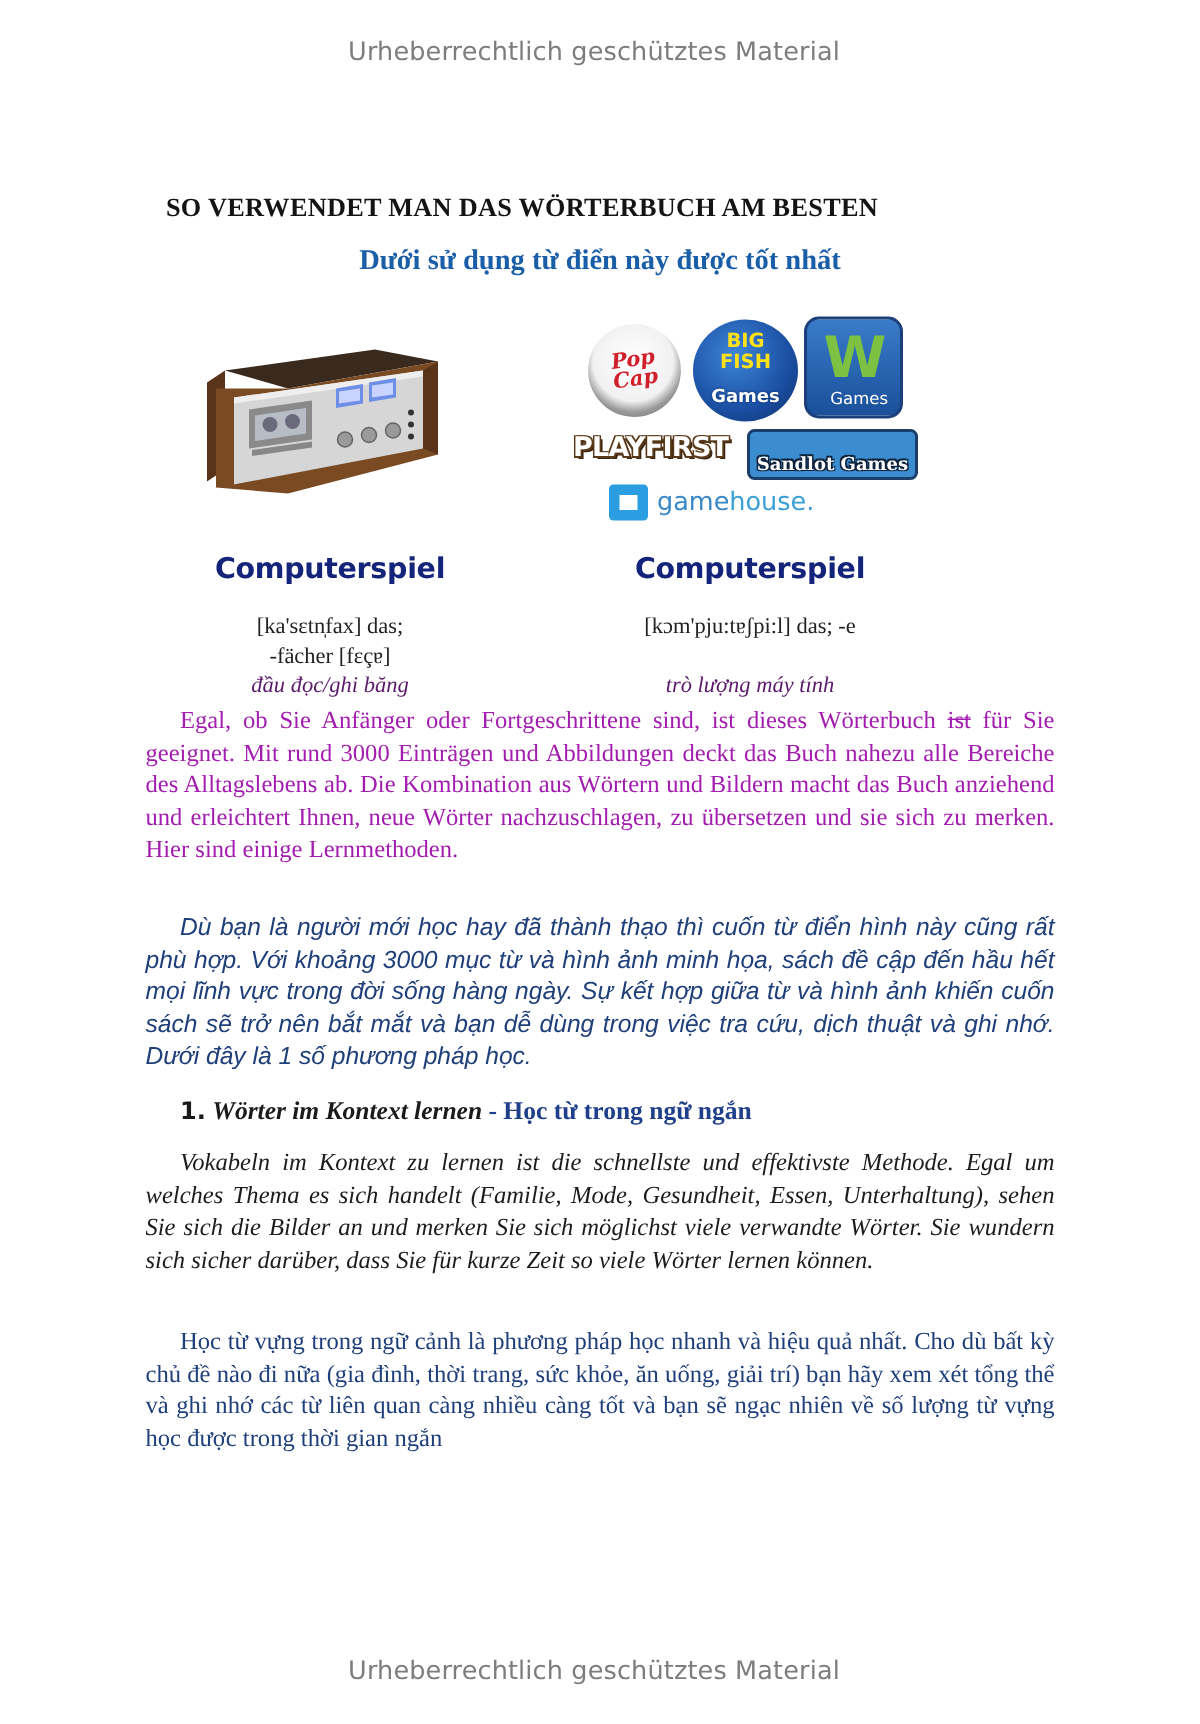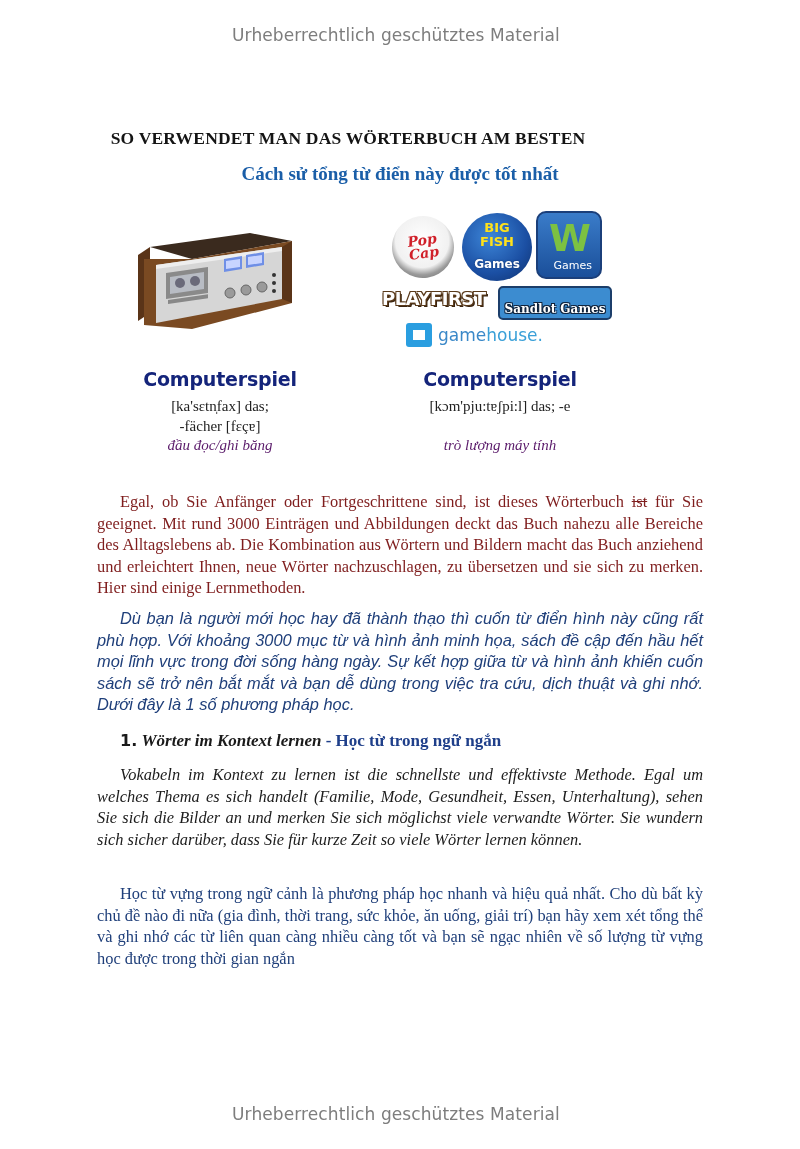--- a/index.html
+++ b/index.html
@@ -82,51 +82,51 @@
     .gh-text .game { color: #3a88c8; }
 
     
     .entry { position: absolute; text-align: center; }
     .entry-1 { left: 120px; width: 200px; top: 366px; }
     .entry-2 { left: 380px; width: 240px; top: 366px; }
     .headword {
       font-family: "DejaVu Sans", sans-serif; font-weight: bold; font-size: 19px; color: #14247a;
       line-height: 26px; letter-spacing: -0.2px;
     }
-    .phon { font-family: "Liberation Serif", serif; font-size: 15px; color: #222; line-height: 20px; margin-top: 4px; }
+    .phon { font-family: "Liberation Serif", serif; font-size: 15px; color: #222; line-height: 20px; margin-top: 16px; }
     .trans { font-family: "Liberation Serif", serif; font-style: italic; font-size: 15px; color: #5a1a6a; line-height: 19px; }
     .entry-2 .trans { margin-top: 20px; }
 
     
     .para {
       position: absolute; left: 97px; width: 606px;
       font-size: 16.4px; line-height: 21.6px; text-align: justify; text-indent: 23px;
     }
-    .para-de { top: 491px; font-family: "Liberation Serif", serif; color: #7f1d1d; }
+    .para-de { top: 469px; font-family: "Liberation Serif", serif; color: #a21caf; }
     .strike { text-decoration: line-through; }
     .para-vi { top: 608px; font-family: Liberation Sans, sans-serif; font-style: italic; color: #1f3f7a; }
 
     .section-heading {
       position: absolute; top: 731px; left: 120px; font-family: "Liberation Serif", serif;
       font-size: 17px; font-weight: bold; color: #1a1a1a;
     }
     .section-heading .num { font-family: "DejaVu Sans", sans-serif; font-size: 16px; }
     .section-heading .de { font-style: italic; }
     .section-heading .vi { color: #1f3f8a; }
 
     .para-de2 { top: 764px; font-family: "Liberation Serif", serif; font-style: italic; color: #1c1c1c; }
     .para-vi2 { top: 883px; font-family: "Liberation Serif", serif; color: #1f3f7a; }
   </style>
 </head>
 <body>
 
 <div class="watermark wm-top">Urheberrechtlich geschütztes Material</div>
 
 <h1 class="title-de">SO VERWENDET MAN DAS WÖRTERBUCH AM BESTEN</h1>
-<h2 class="title-vi">Cách sử tổng từ điển này được tốt nhất</h2>
+<h2 class="title-vi">Dưới sử dụng từ điển này được tốt nhất</h2>
 
 <div class="cassette">
   <svg width="168" height="110" viewBox="0 0 168 110">
 
     <polygon points="18,22 118,8 160,16 60,34" fill="#3a2a1e"></polygon>
 
     <polygon points="6,30 18,22 18,88 6,96" fill="#5a3418"></polygon>
 
     <polygon points="12,34 60,34 160,16 160,78 60,104 12,100" fill="#7a4a22"></polygon>
 

